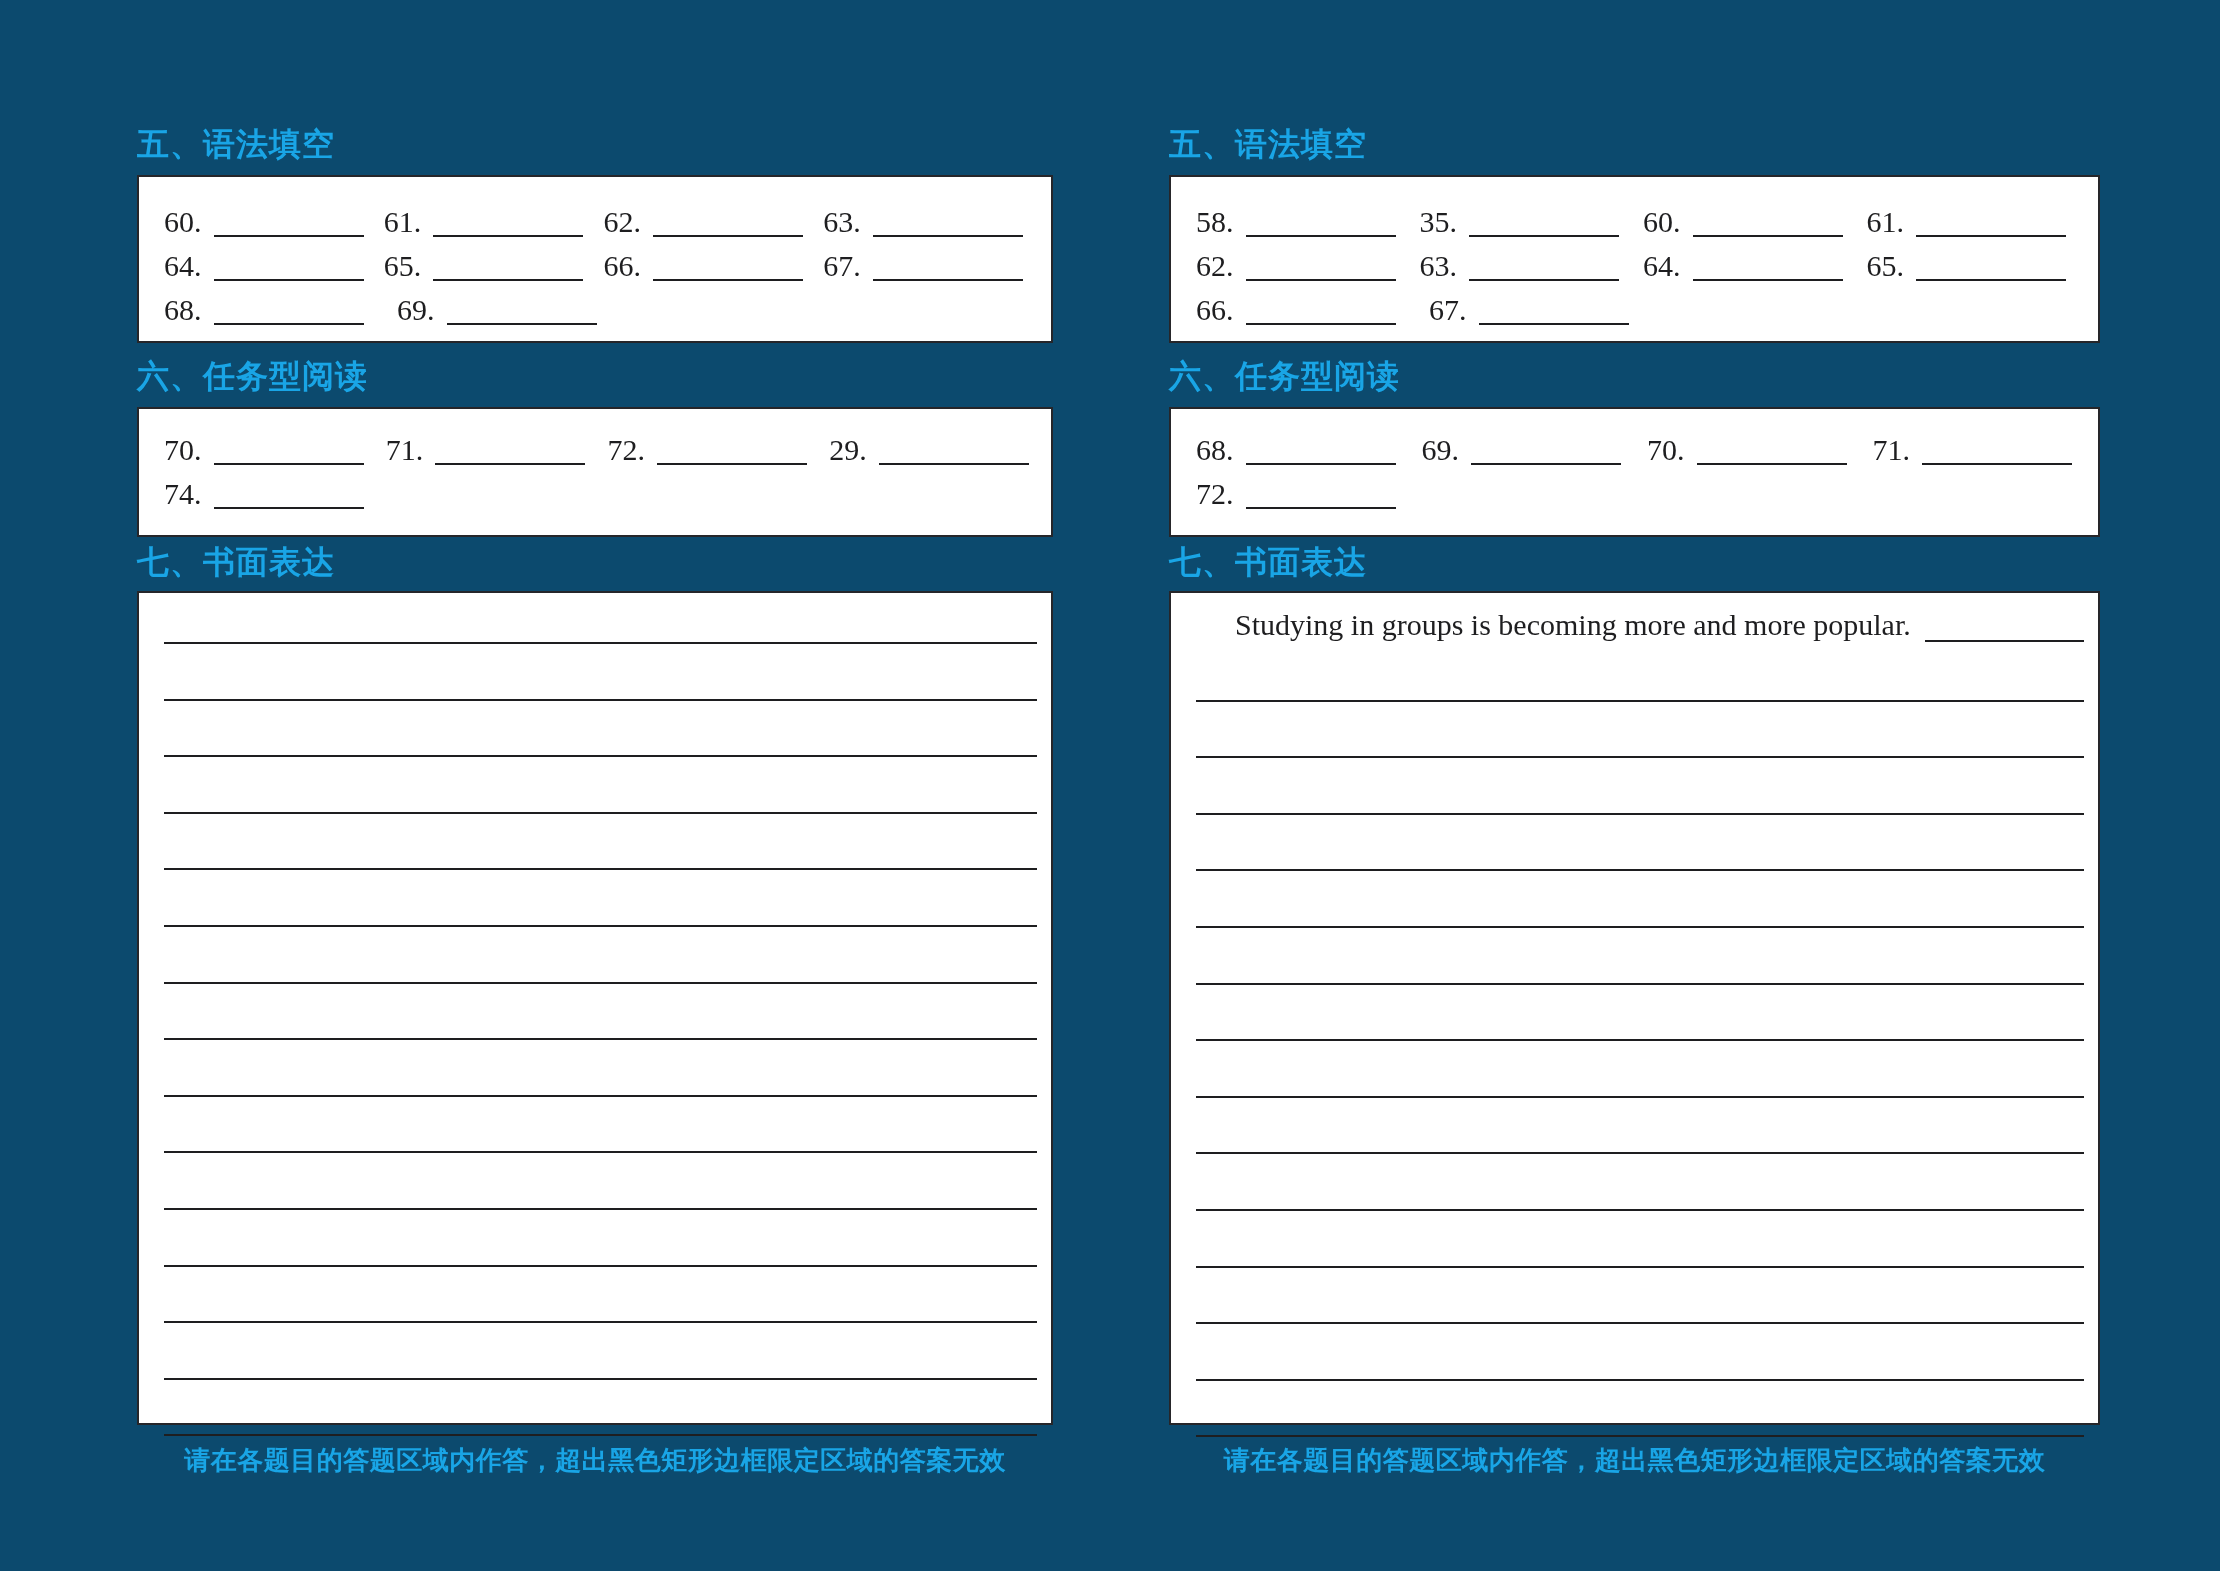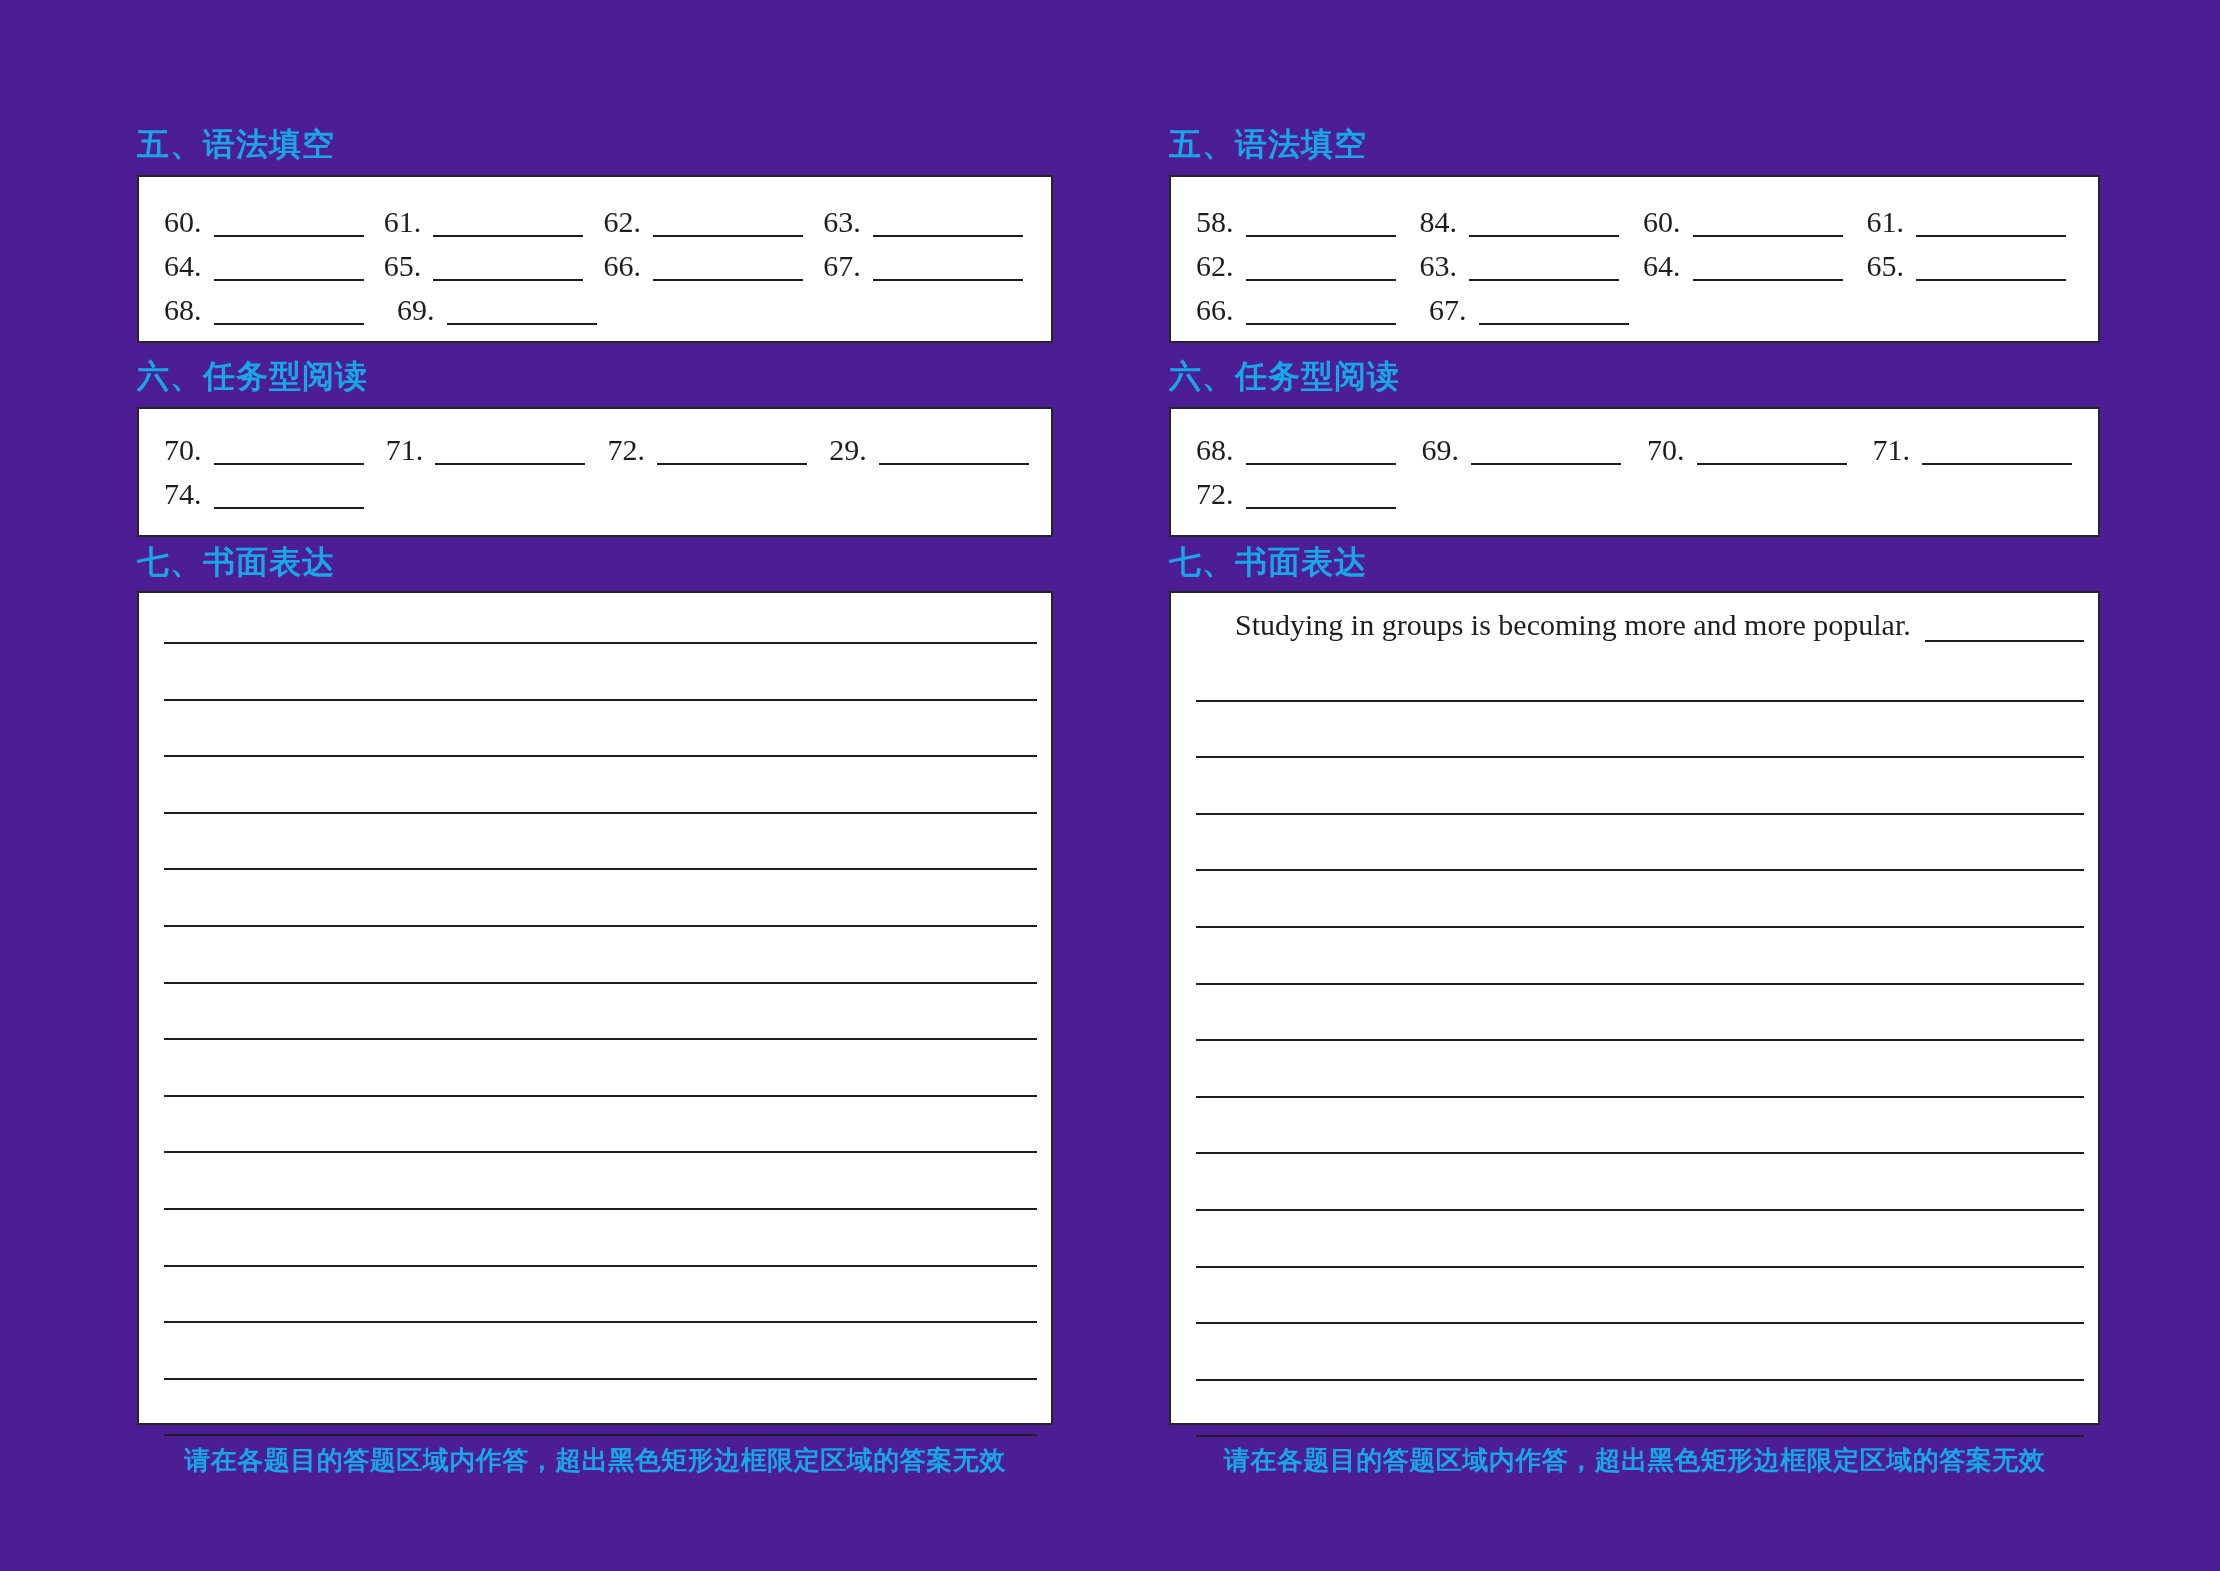--- a/index.html
+++ b/index.html
@@ -3,21 +3,21 @@
 <meta charset="utf-8">
 <style>
   :root{
     --accent:#19a5e6;
     --ink:#1e1e20;
   }
   html,body{margin:0;padding:0;background:#ffffff;}
   #page{
     position:relative;
     width:2220px;height:1571px;
-    background:#4c1d95;
+    background:#0c4a6e;
     font-family:"Liberation Sans", sans-serif;
     overflow:hidden;
   }
   .panel{position:absolute;top:0;}
   .panel-left{left:137px;width:916px;}
   .panel-right{left:1169px;width:931px;}
 
   .sec-title{
     margin:0;
     color:var(--accent);
@@ -183,21 +183,21 @@
 
   <section class="panel panel-right">
     <h2 class="sec-title t5">五、语法填空</h2>
     <div class="abox grammar-box">
         <div class="q-row">
           <span class="q">
             <span class="qnum">58.</span>
             <span class="qblank"></span>
           </span>
           <span class="q">
-            <span class="qnum">84.</span>
+            <span class="qnum">35.</span>
             <span class="qblank"></span>
           </span>
           <span class="q">
             <span class="qnum">60.</span>
             <span class="qblank"></span>
           </span>
           <span class="q">
             <span class="qnum">61.</span>
             <span class="qblank"></span>
           </span>

